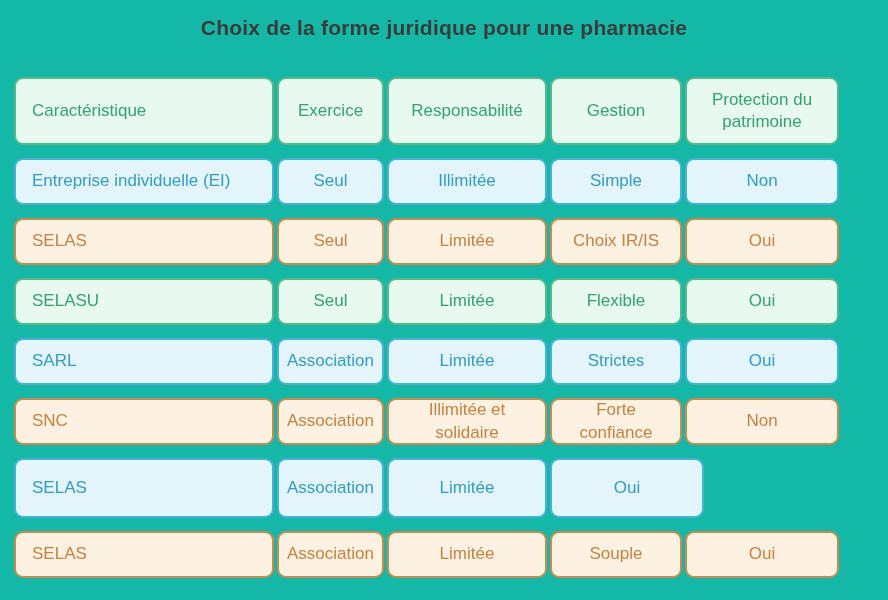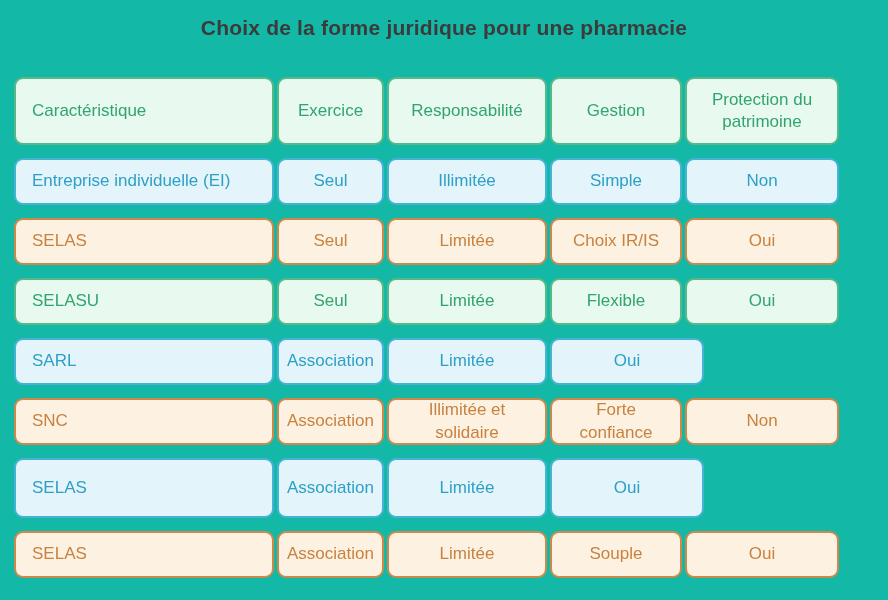--- a/index.html
+++ b/index.html
@@ -113,20 +113,21 @@
       <div class="cell col2 green">Seul</div>
       <div class="cell col3 green">Limitée</div>
       <div class="cell col4 green">Flexible</div>
       <div class="cell col5 green">Oui</div>
     </div>
 
     <div class="row">
       <div class="cell col1 blue">SARL</div>
       <div class="cell col2 blue">Association</div>
       <div class="cell col3 blue">Limitée</div>
+      <div class="cell col4 blue">Strictes</div>
       <div class="cell col5 blue">Oui</div>
     </div>
 
     <div class="row">
       <div class="cell col1 orange">SNC</div>
       <div class="cell col2 orange">Association</div>
       <div class="cell col3 orange">Illimitée et solidaire</div>
       <div class="cell col4 orange">Forte confiance</div>
       <div class="cell col5 orange">Non</div>
     </div>

